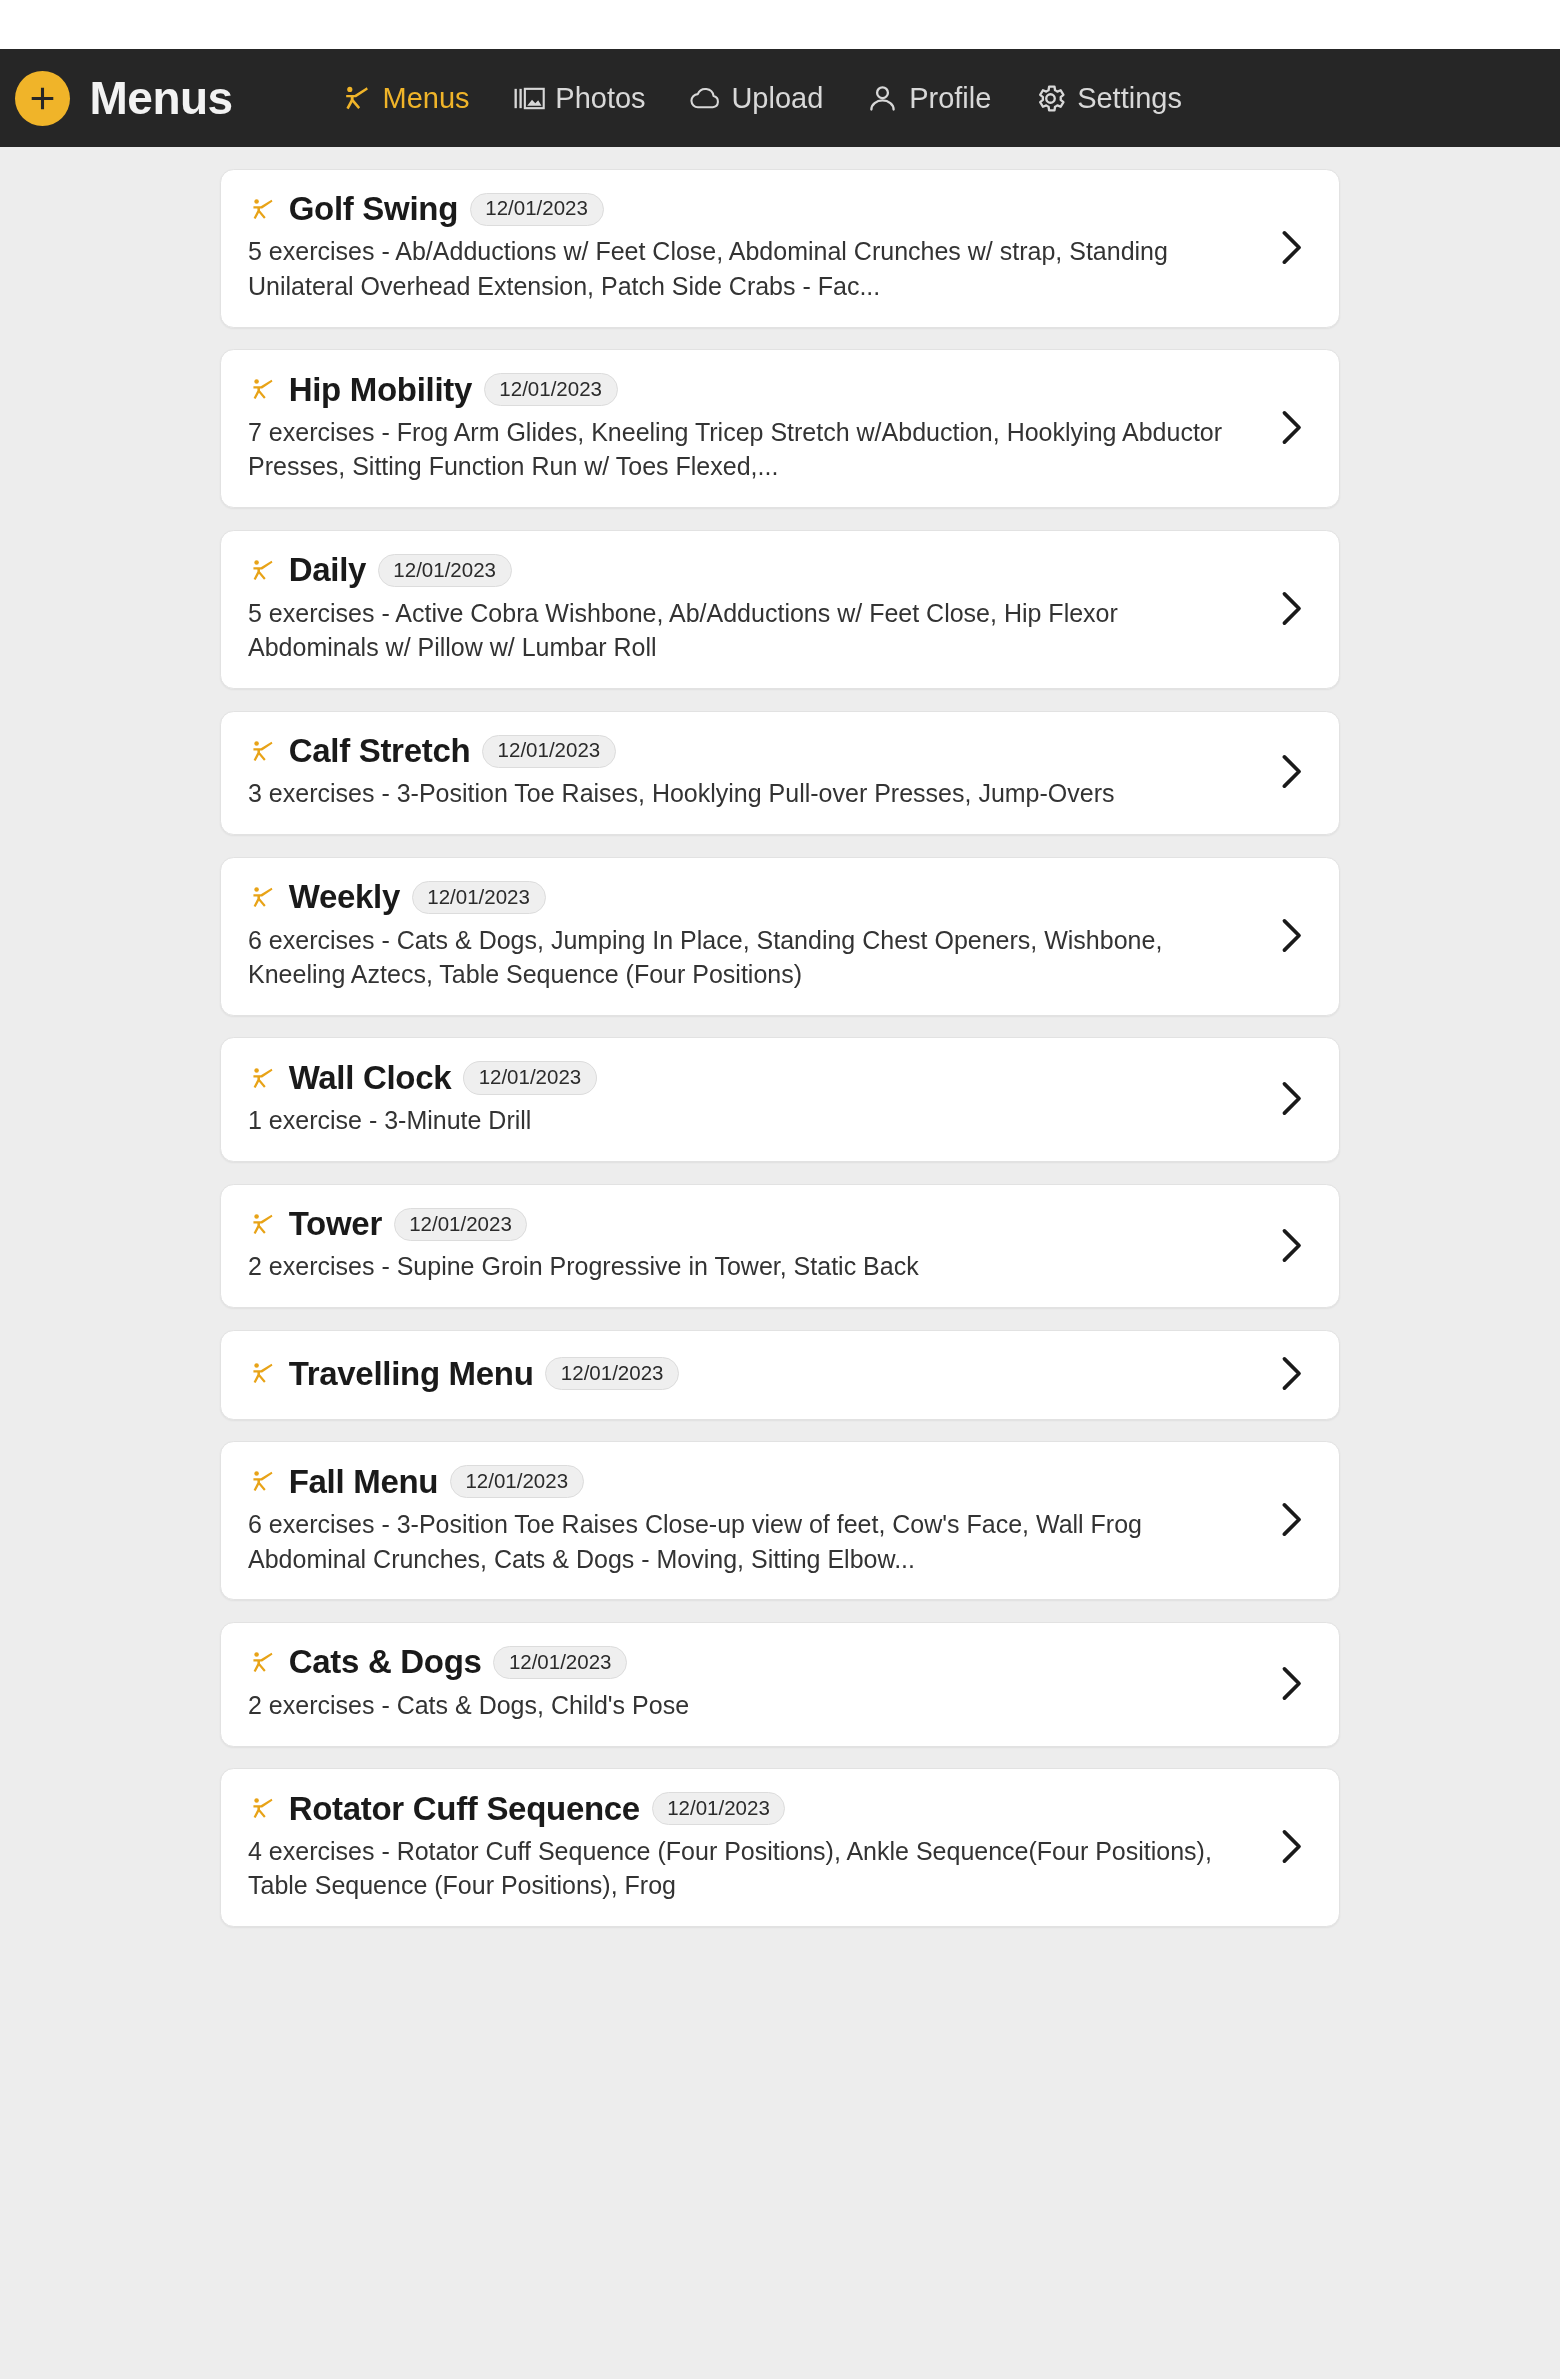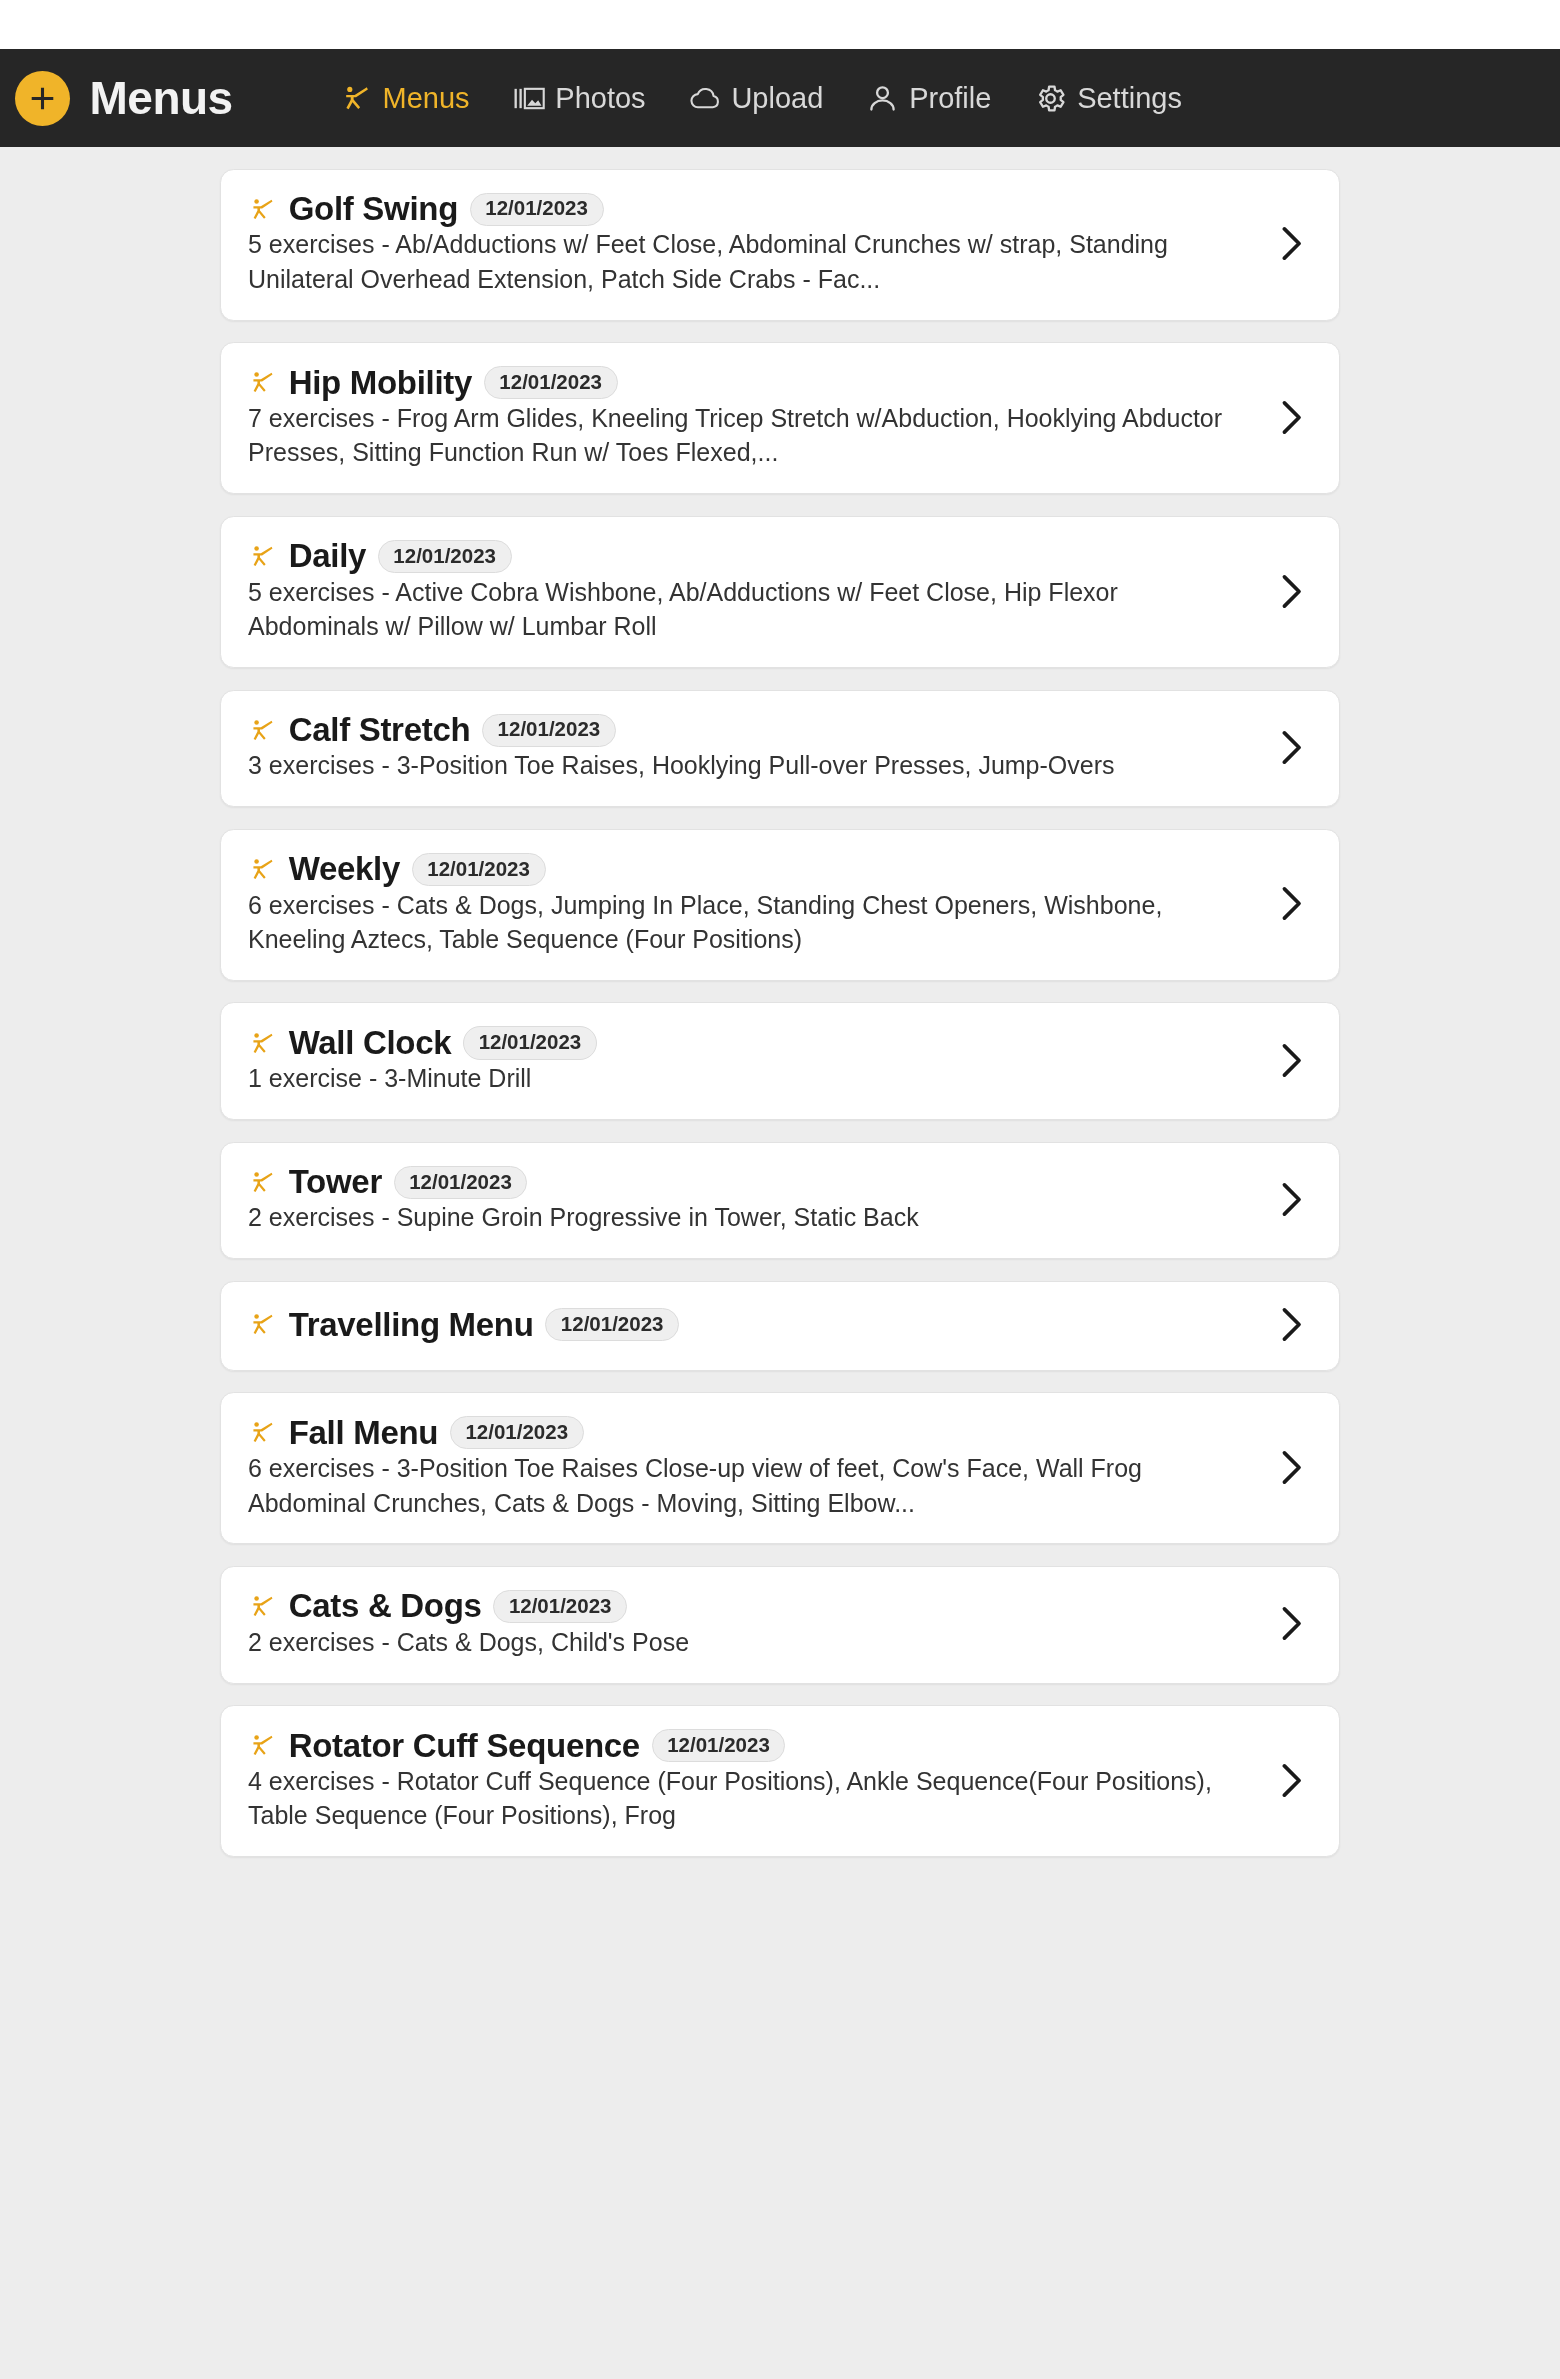--- a/index.html
+++ b/index.html
@@ -143,32 +143,32 @@
     font-size: 33px;
     font-weight: 700;
     color: #1a1a1a;
     letter-spacing: -0.3px;
     line-height: 1.1;
     white-space: nowrap;
   }
 
   .date-badge {
     font-size: 20.5px;
-    font-weight: 700;
+    font-weight: 400;
     color: #2b2b2b;
     background: #efefef;
     border: 1px solid #dcdcdc;
     border-radius: 974px;
     padding: 4.9px 14.6px 5.9px 14.6px;
     line-height: 1;
     white-space: nowrap;
   }
 
   .card-desc {
-    margin-top: 0;
+    margin-top: 7px;
     font-size: 25px;
     font-weight: 400;
     color: #333333;
     line-height: 1.38;
     max-width: 995px;
   }
 
   .chevron {
     flex: 0 0 auto;
     width: 43px;

